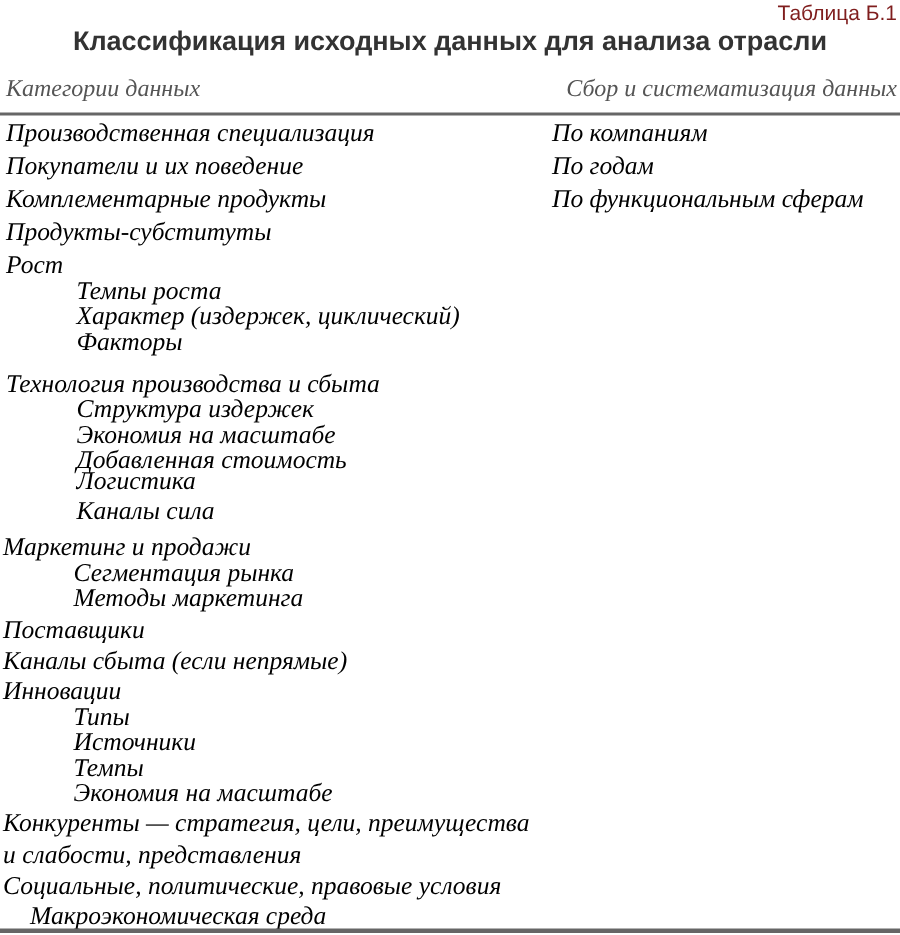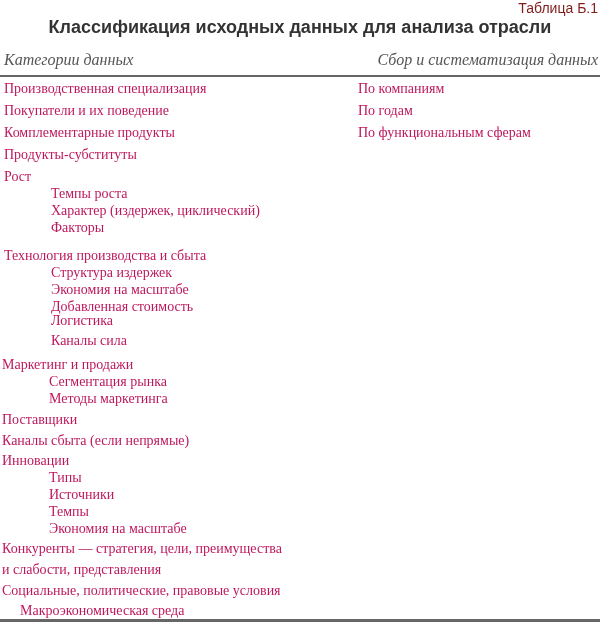--- a/index.html
+++ b/index.html
@@ -5,24 +5,24 @@
   html, body { margin: 0; padding: 0; background: #ffffff; }
   body { width: 600px; height: 623px; position: relative; overflow: hidden; color: #4a4a4a; }
   .table-num { position: absolute; right: 2px; top: 0px; font-family: "Liberation Sans", sans-serif; font-size: 14px; color: #7f1d1d; }
   .title { position: absolute; left: 0; width: 600px; top: 17px; text-align: center; font-family: "Liberation Sans", sans-serif; font-weight: bold; font-size: 18px; color: #333; }
   .hdr { position: absolute; top: 51px; font-family: "Liberation Serif", serif; font-style: italic; font-size: 16px; color: #555; }
   .hdr.left { left: 4px; }
   .hdr.right { right: 2px; }
   .rule { position: absolute; left: 0; width: 600px; height: 2px; background: #666; }
   .rule.top { top: 75px; }
   .rule.bottom { top: 619px; height: 3px; }
-  .cell { position: absolute; font-family: "Liberation Serif", serif; font-size: 14px; color: #be185d; white-space: nowrap; line-height: 17px; }
+  .cell { position: absolute; font-family: "Liberation Serif", serif; font-size: 17px; color: #000000; white-space: nowrap; line-height: 17px; font-style: italic; }
   .lvl0 { left: 4px; }
   .lvl1 { left: 26px; margin-left: 25px; }
-  .right-col { left: 358px; }
+  .right-col { left: 368px; }
 </style>
 </head>
 <body>
 
 <div class="table-num">Таблица Б.1</div>
 <div class="title">Классификация исходных данных для анализа отрасли</div>
 
 <div class="hdr left">Категории данных</div>
 <div class="hdr right">Сбор и систематизация данных</div>
 <div class="rule top"></div>

